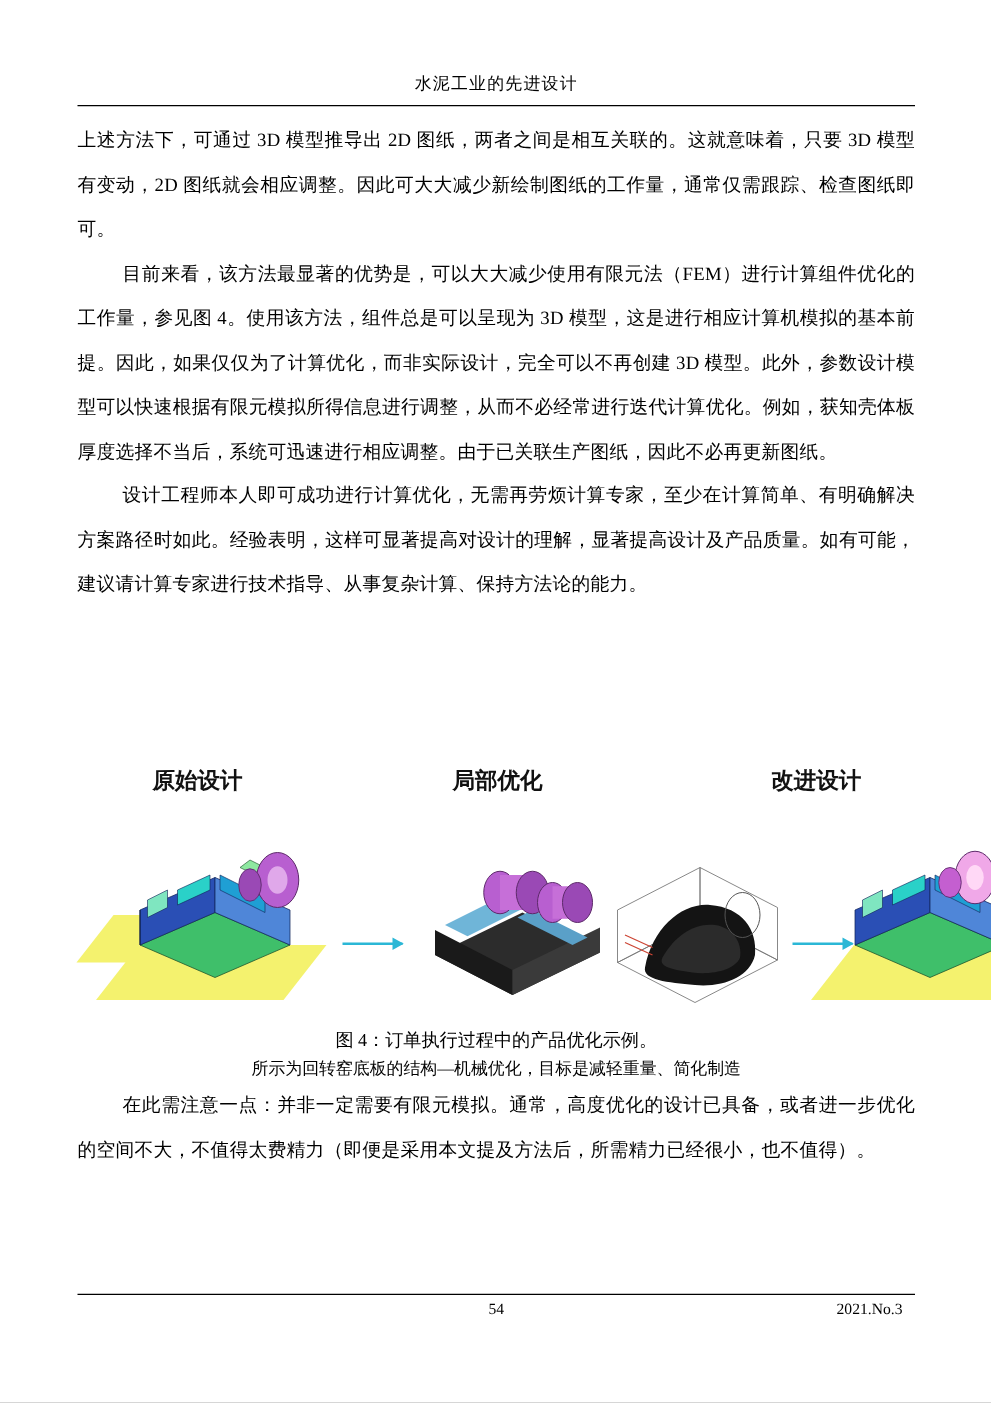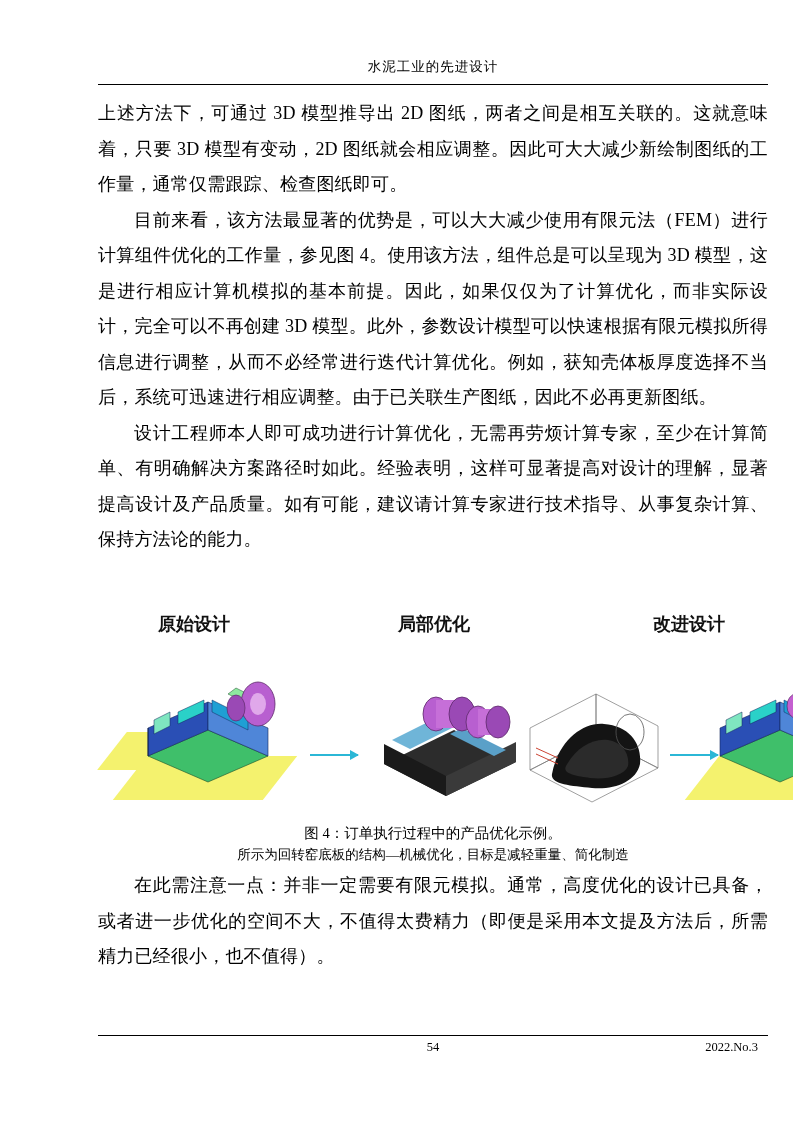--- a/index.html
+++ b/index.html
@@ -16,21 +16,20 @@
     font-family: "Liberation Serif", serif;
     color: #000;
     overflow: hidden;
   }
   .content {
     position: absolute;
     left: 62px;
     top: 0;
     width: 670px;
     height: 1122px;
-    margin-left: 36px;
   }
   .header {
     position: absolute;
     top: 58px;
     left: 0;
     width: 670px;
     text-align: center;
     font-size: 13.5px;
     letter-spacing: 1px;
     font-family: "Liberation Serif", serif;
@@ -43,21 +42,21 @@
     border-top: 1.2px solid #000;
   }
   .body-text {
     position: absolute;
     top: 96px;
     left: 0;
     width: 670px;
   }
   p.para {
     margin: 0 0 0 0;
-    font-size: 18px;
+    font-size: 15px;
     line-height: 35.5px;
     text-align: justify;
     text-justify: inter-ideograph;
     letter-spacing: 0.2px;
   }
   p.indent {
     text-indent: 36px;
   }
   .figure-block {
     position: absolute;
@@ -249,17 +248,17 @@
       <div class="line2">所示为回转窑底板的结构—机械优化，目标是减轻重量、简化制造</div>
     </div>
 
     <div class="after-fig">
       <p class="para indent">在此需注意一点：并非一定需要有限元模拟。通常，高度优化的设计已具备，或者进一步优化的空间不大，不值得太费精力（即便是采用本文提及方法后，所需精力已经很小，也不值得）。</p>
     </div>
 
     <div class="footer-rule"></div>
     <div class="footer">
       <span class="pagenum">54</span>
-      <span class="issue">2022.No.3</span>
+      <span class="issue">2021.No.3</span>
     </div>
 
   </div>
 </div>
 
 </body></html>

